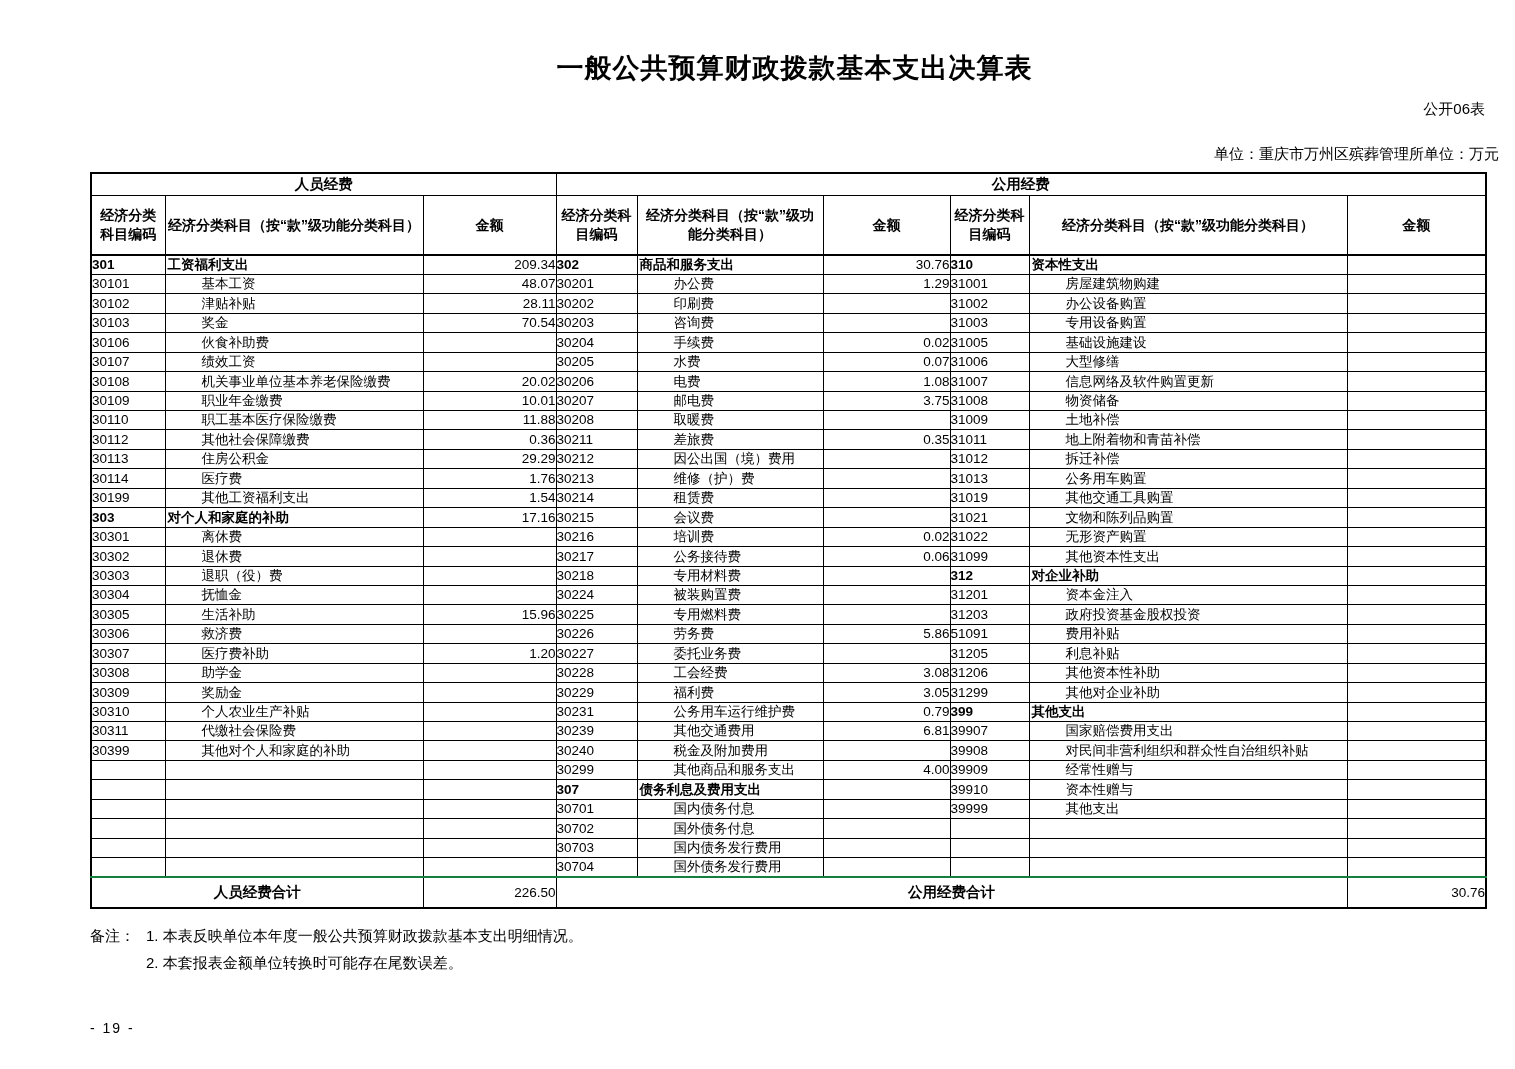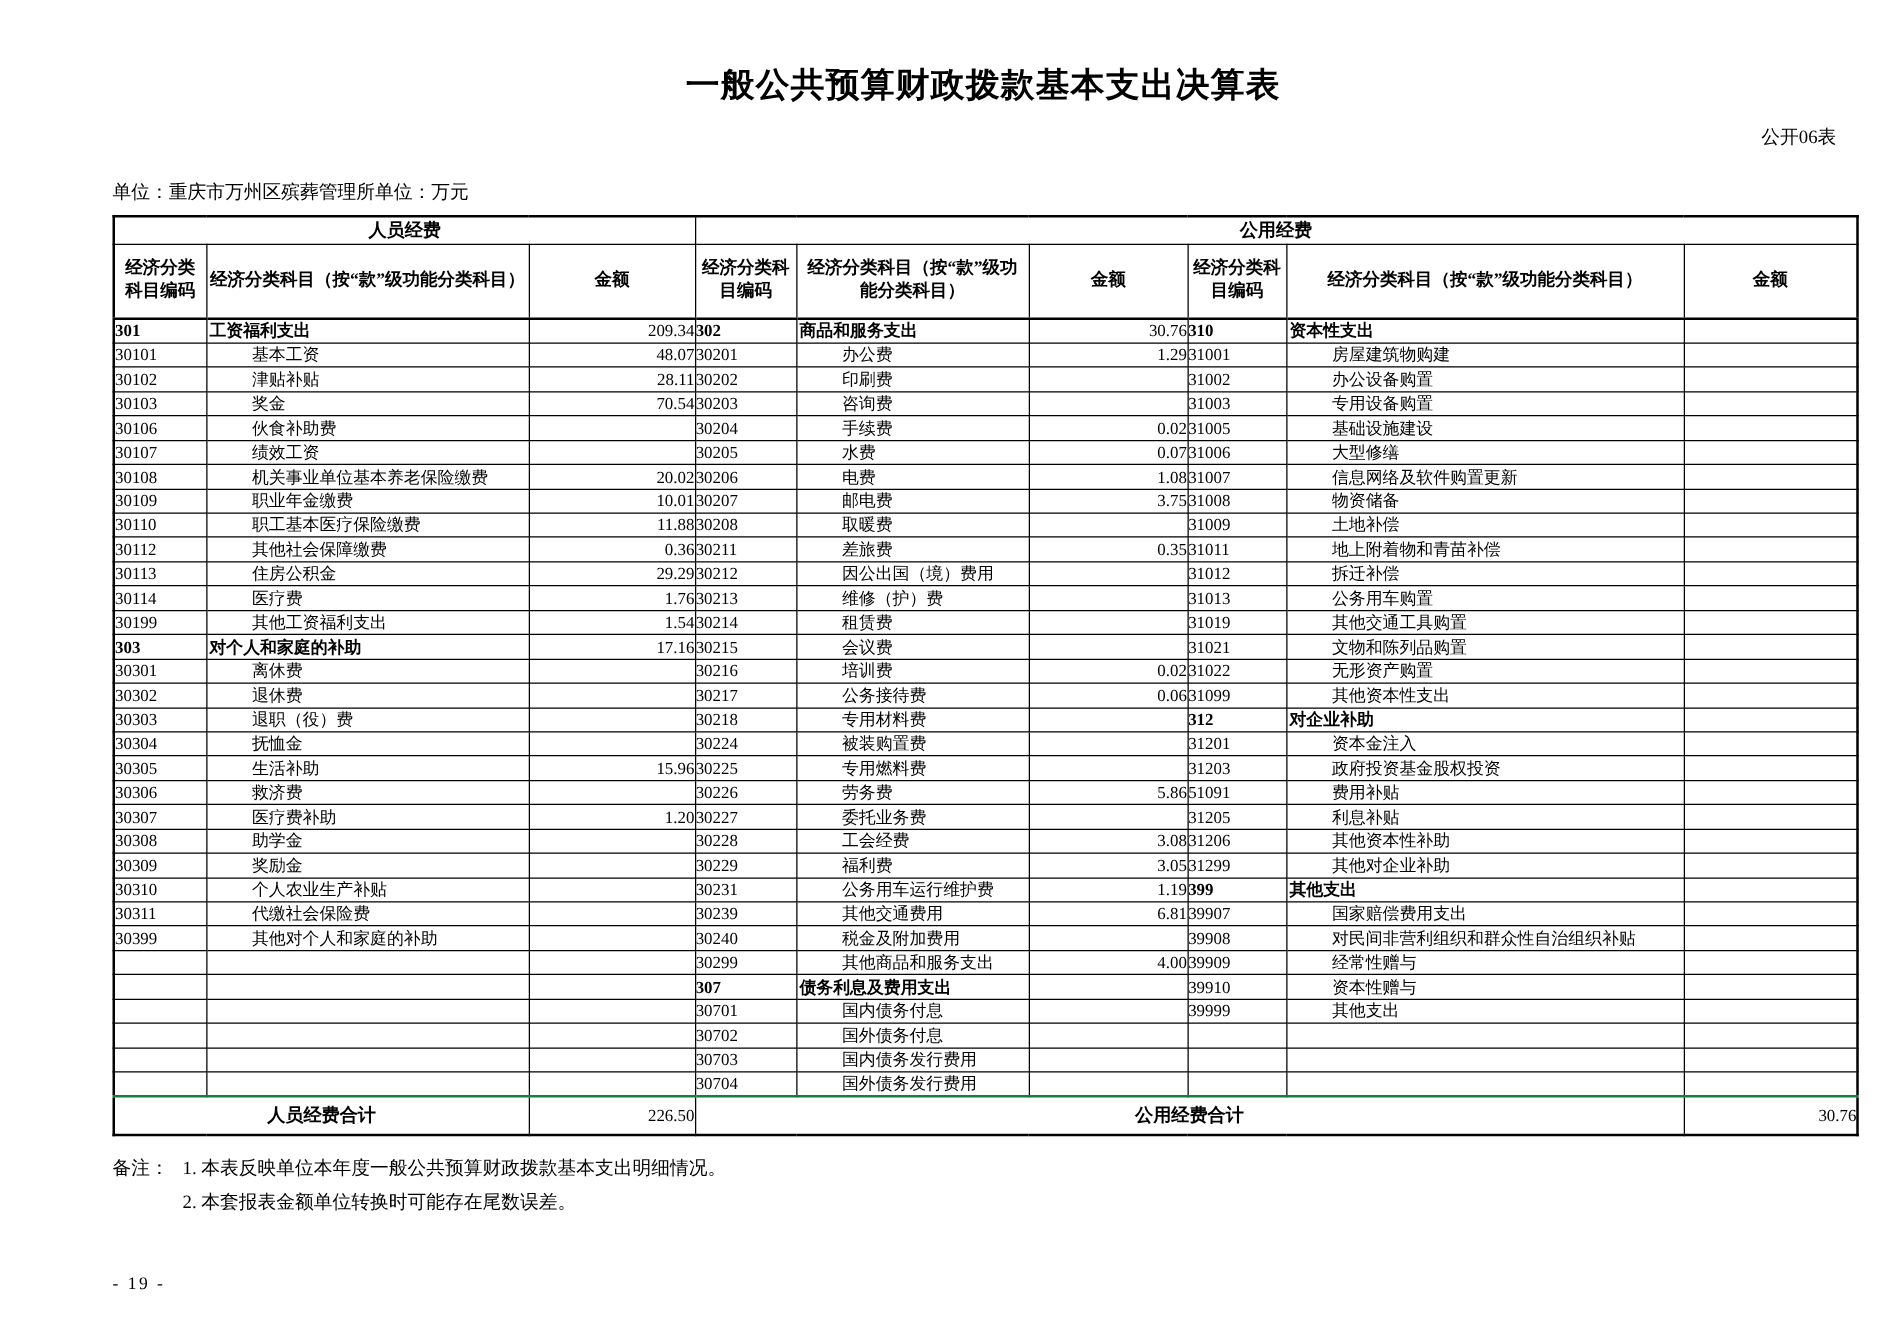--- a/index.html
+++ b/index.html
@@ -6,43 +6,43 @@
     margin: 0;
     padding: 0;
     background: #ffffff;
   }
   .page {
     position: relative;
     width: 1515px;
     height: 1069px;
     background: #ffffff;
     color: #000000;
-    font-family: Liberation Serif, serif;
+    font-family: Liberation Sans, sans-serif;
     box-sizing: border-box;
-    padding: 0 32px 0 90px;
+    padding: 0 16px 0 90px;
     overflow: hidden;
   }
   .doc-title {
     margin: 0;
     padding-top: 50px;
     text-align: center;
     font-size: 27px;
     font-weight: bold;
     letter-spacing: 1px;
   }
   .form-code {
     margin-top: 14px;
     text-align: right;
     font-size: 15px;
     padding-right: 14px;
   }
   .unit-line {
     margin-top: 26px;
     display: flex;
-    justify-content: flex-start;
+    justify-content: flex-end;
     font-size: 15px;
     line-height: 18px;
   }
   table.fin-table {
     margin-top: 9px;
     border-collapse: collapse;
     table-layout: fixed;
     width: 1395px;
     border: 2px solid #000;
   }
@@ -408,21 +408,21 @@
           <td class="code">31299</td>
           <td class="subject child">其他对企业补助</td>
           <td class="amount"></td>
         </tr>
         <tr>
           <td class="code">30310</td>
           <td class="subject child">个人农业生产补贴</td>
           <td class="amount"></td>
           <td class="code">30231</td>
           <td class="subject child">公务用车运行维护费</td>
-          <td class="amount">1.19</td>
+          <td class="amount">0.79</td>
           <td class="code sec">399</td>
           <td class="subject sec">其他支出</td>
           <td class="amount"></td>
         </tr>
         <tr>
           <td class="code">30311</td>
           <td class="subject child">代缴社会保险费</td>
           <td class="amount"></td>
           <td class="code">30239</td>
           <td class="subject child">其他交通费用</td>

